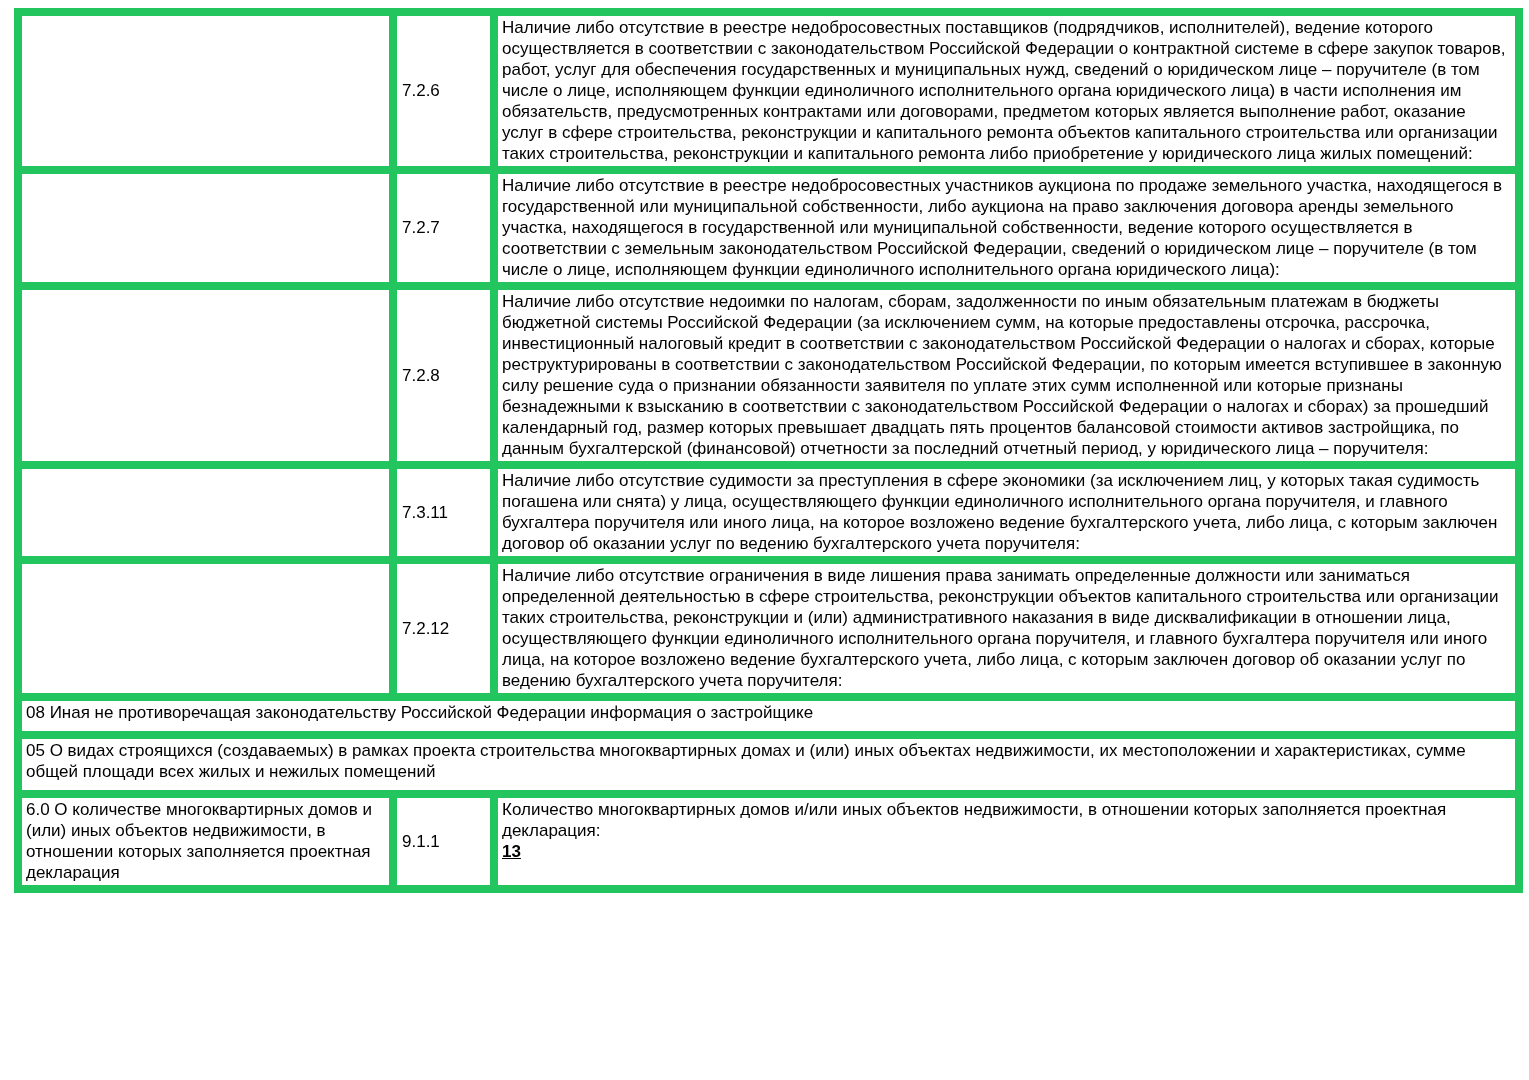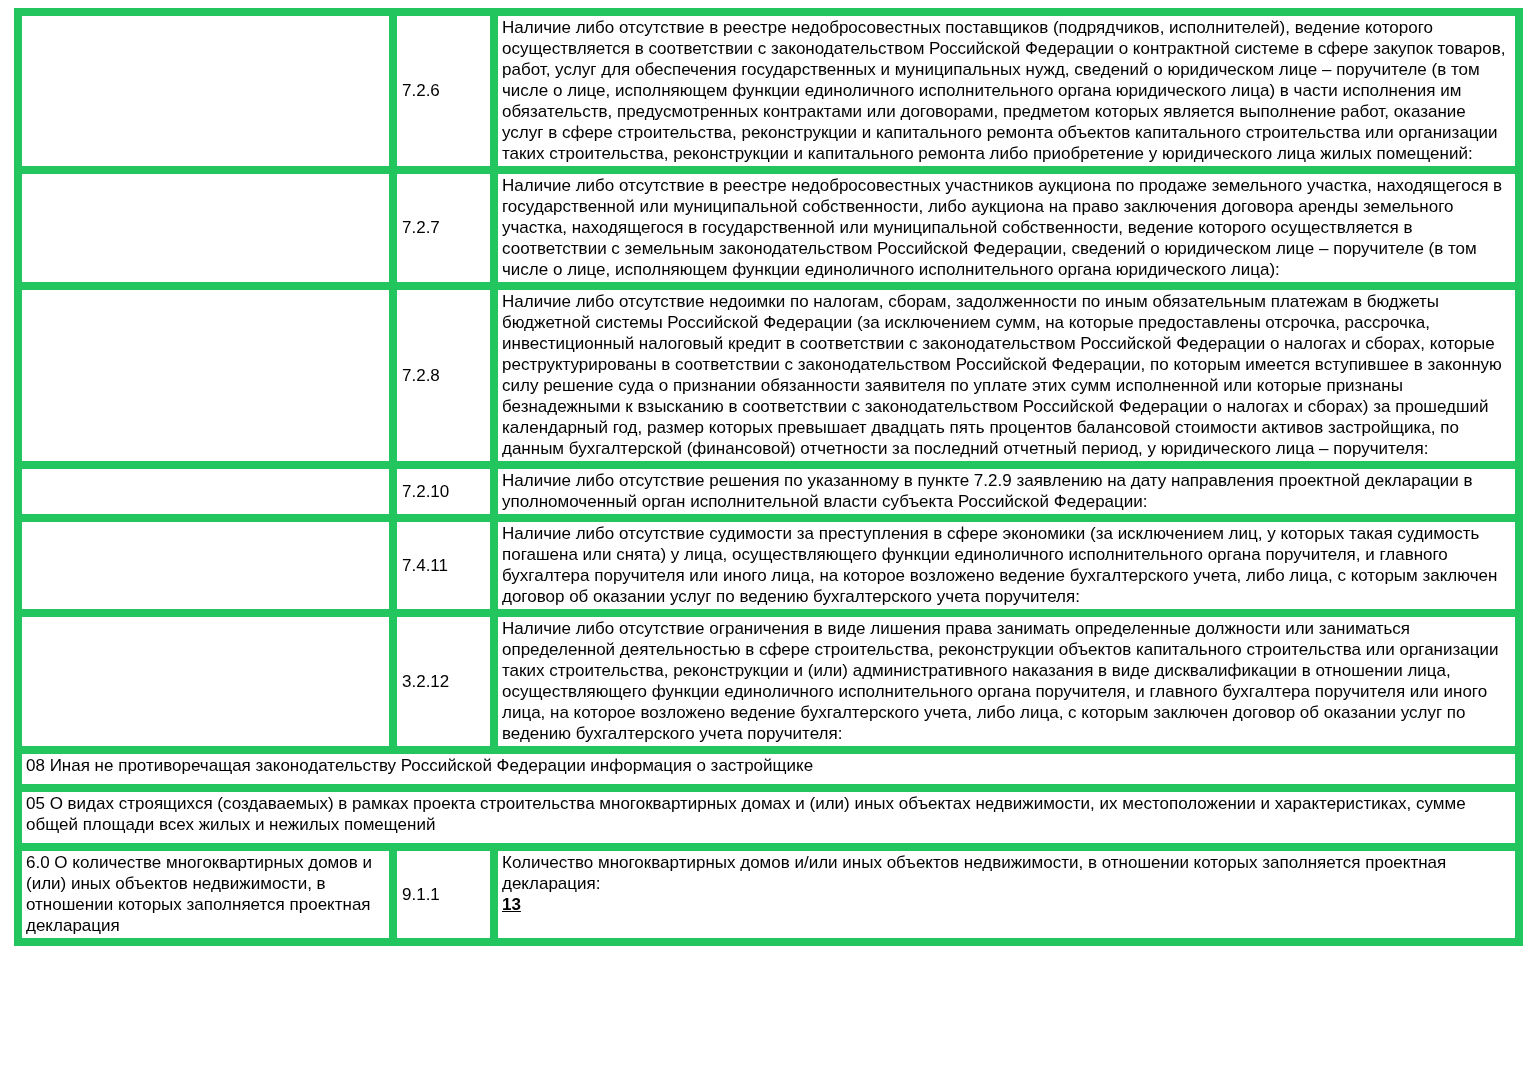--- a/index.html
+++ b/index.html
@@ -78,35 +78,28 @@
       </tr>
       <tr>
         <td class="left-cell"></td>
         <td class="code-cell">7.2.8</td>
         <td class="text-cell">
           <div>Наличие либо отсутствие недоимки по налогам, сборам, задолженности по иным обязательным платежам в бюджеты бюджетной системы Российской Федерации (за исключением сумм, на которые предоставлены отсрочка, рассрочка, инвестиционный налоговый кредит в соответствии с законодательством Российской Федерации о налогах и сборах, которые реструктурированы в соответствии с законодательством Российской Федерации, по которым имеется вступившее в законную силу решение суда о признании обязанности заявителя по уплате этих сумм исполненной или которые признаны безнадежными к взысканию в соответствии с законодательством Российской Федерации о налогах и сборах) за прошедший календарный год, размер которых превышает двадцать пять процентов балансовой стоимости активов застройщика, по данным бухгалтерской (финансовой) отчетности за последний отчетный период, у юридического лица – поручителя:</div>
         </td>
       </tr>
       <tr>
         <td class="left-cell"></td>
-        <td class="code-cell">7.2.10</td>
-        <td class="text-cell">
-          <div>Наличие либо отсутствие решения по указанному в пункте 7.2.9 заявлению на дату направления проектной декларации в уполномоченный орган исполнительной власти субъекта Российской Федерации:</div>
-        </td>
-      </tr>
-      <tr>
-        <td class="left-cell"></td>
-        <td class="code-cell">7.4.11</td>
+        <td class="code-cell">7.3.11</td>
         <td class="text-cell">
           <div>Наличие либо отсутствие судимости за преступления в сфере экономики (за исключением лиц, у которых такая судимость погашена или снята) у лица, осуществляющего функции единоличного исполнительного органа поручителя, и главного бухгалтера поручителя или иного лица, на которое возложено ведение бухгалтерского учета, либо лица, с которым заключен договор об оказании услуг по ведению бухгалтерского учета поручителя:</div>
         </td>
       </tr>
       <tr>
         <td class="left-cell"></td>
-        <td class="code-cell">3.2.12</td>
+        <td class="code-cell">7.2.12</td>
         <td class="text-cell">
           <div>Наличие либо отсутствие ограничения в виде лишения права занимать определенные должности или заниматься определенной деятельностью в сфере строительства, реконструкции объектов капитального строительства или организации таких строительства, реконструкции и (или) административного наказания в виде дисквалификации в отношении лица, осуществляющего функции единоличного исполнительного органа поручителя, и главного бухгалтера поручителя или иного лица, на которое возложено ведение бухгалтерского учета, либо лица, с которым заключен договор об оказании услуг по ведению бухгалтерского учета поручителя:</div>
         </td>
       </tr>
       <tr>
         <td colspan="3" class="section-cell">08 Иная не противоречащая законодательству Российской Федерации информация о застройщике</td>
       </tr>
       <tr>
         <td colspan="3" class="section-cell">05 О видах строящихся (создаваемых) в рамках проекта строительства многоквартирных домах и (или) иных объектах недвижимости, их местоположении и характеристиках, сумме общей площади всех жилых и нежилых помещений</td>
       </tr>

